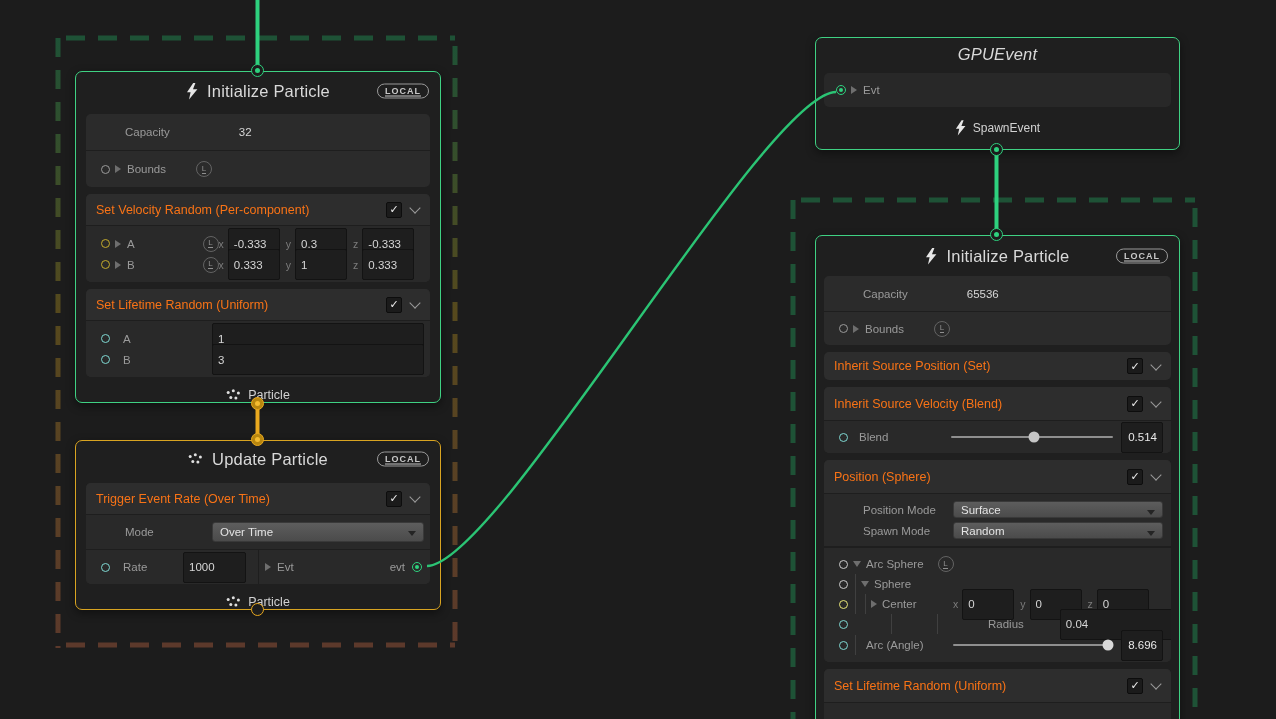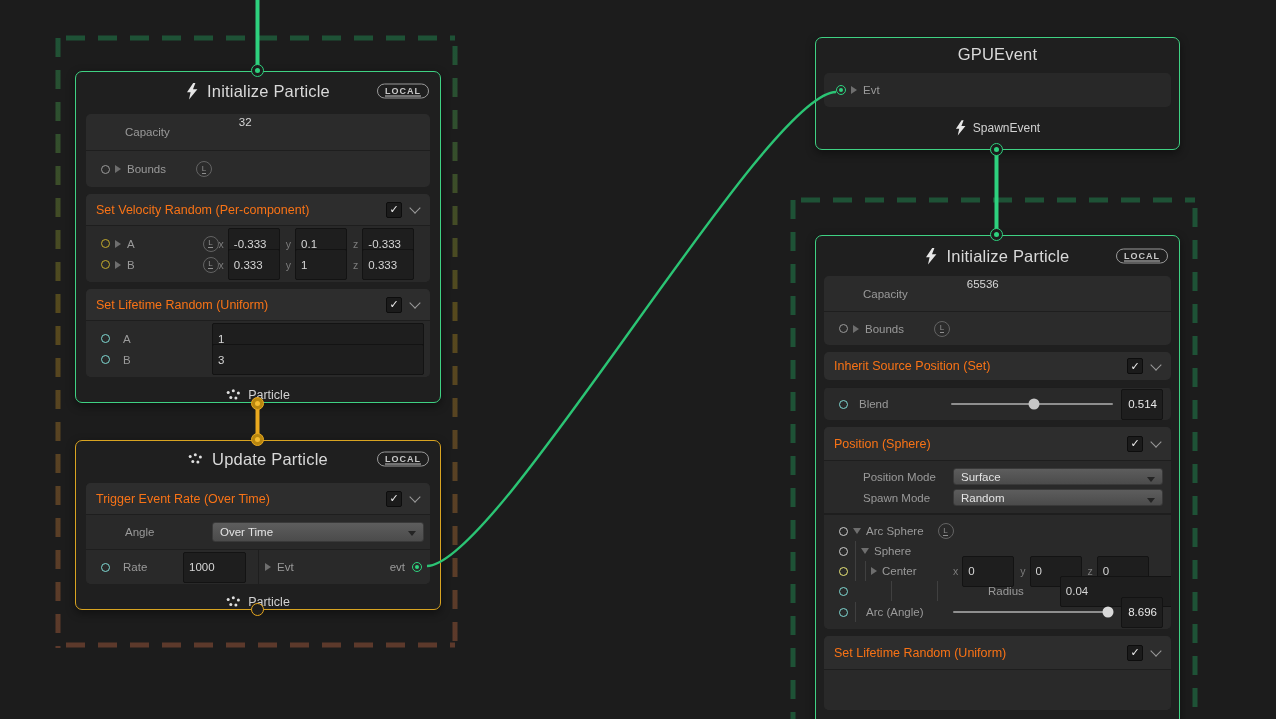--- a/index.html
+++ b/index.html
@@ -15,21 +15,21 @@
 
   
   .node{
     position:absolute;box-sizing:border-box;background:#1f1f1f;
     border-radius:7px;z-index:2;display:flex;flex-direction:column;
     box-shadow:0 3px 10px rgba(0,0,0,.45);
   }
   .node.green{border:1.5px solid #3fd183;}
   .node.orange{border:1.5px solid #d9a421;}
   .node-header{position:relative;display:flex;align-items:center;justify-content:center;gap:9px;flex:0 0 38px;}
-  .node-header.small{flex:0 0 33px;}
+  .node-header.small{flex:0 0 33px;font-style:italic;}
   .node-title{color:#d9d9d9;font-size:16.5px;letter-spacing:.2px;}
   .badge{
     position:absolute;right:11px;top:50%;transform:translateY(-50%);
     border:1px solid #9a9a9a;border-radius:9px;padding:1px 7px 2px;
     color:#c8c8c8;font-size:9px;font-weight:bold;letter-spacing:1px;
   }
   .badge span{border-bottom:1px solid #c8c8c8;}
   .block{background:#2b2b2b;border-radius:5px;margin:0 10px 7px;overflow:hidden;flex:none;}
   .node-r .block{margin:0 8px 7px;}
   .block-header{display:flex;align-items:center;height:31px;padding:0 9px 0 10px;background:#2d2d2d;}
@@ -66,21 +66,21 @@
     color:#f0f0f0;display:flex;align-items:center;justify-content:center;font-size:11px;flex:none;
   }
   .checkbox::after{content:"✓";}
   .chev{width:7px;height:7px;border-right:1.6px solid #9a9a9a;border-bottom:1.6px solid #9a9a9a;transform:rotate(45deg);margin:-3px 2px 0 9px;flex:none;}
   .hdr-right{margin-left:auto;display:flex;align-items:center;}
 
   .field{
     background:#1e1e1e;border:1px solid #131313;border-radius:2px;color:#d6d6d6;
     font-size:11.5px;padding:0 5px;height:31px;box-sizing:border-box;display:flex;align-items:center;flex:none;
   }
-  .cap-wrap{flex:1;margin-left:0;margin-right:6px;align-self:flex-start;margin-top:2px;}
+  .cap-wrap{flex:1;margin-left:0;margin-right:6px;align-self:flex-start;margin-top:12px;}
   .cap-line{border-top:1px solid #8f8f8f;}
   .cap-val{color:#d6d6d6;font-size:11.5px;padding:3px 7px 0;}
   .vec{display:flex;align-items:center;width:212px;margin-left:auto;}
   .ax{color:#7c7c7c;font-size:10.5px;margin:0 4px 0 6px;flex:none;}
   .ax.first{margin-left:0;}
   .vf{width:52px;}
   .full{width:212px;margin-left:auto;}
   .valcol{display:flex;align-items:center;width:212px;margin-left:auto;}
 
   .dropdown{
@@ -175,21 +175,21 @@
           <span class="port gold" style="margin-left:-1px;"></span>
           <span class="tri-r"></span>
           <span class="lbl" style="margin-left:6px;width:14px;">A</span>
           <span class="lock" style="margin-left:62px;">
               <span>L</span>
             </span>
           <span class="vec">
             <span class="ax first">x</span>
               <span class="field vf">-0.333</span>
             <span class="ax">y</span>
-              <span class="field vf">0.1</span>
+              <span class="field vf">0.3</span>
             <span class="ax">z</span>
               <span class="field vf">-0.333</span>
           </span>
         </div>
         <div class="prow h21">
           <span class="port gold" style="margin-left:-1px;"></span>
           <span class="tri-r"></span>
           <span class="lbl" style="margin-left:6px;width:14px;">B</span>
           <span class="lock" style="margin-left:62px;">
               <span>L</span>
@@ -257,21 +257,21 @@
     <div class="block" style="margin-top:6px;">
       <div class="block-header">
         <span class="block-title">Trigger Event Rate (Over Time)</span>
         <span class="hdr-right">
           <span class="checkbox"></span>
           <span class="chev"></span>
         </span>
       </div>
       <div class="block-body tight" style="padding:0;">
         <div class="prow" style="height:34px;">
-          <span class="lbl ind">Angle</span>
+          <span class="lbl ind">Mode</span>
           <span class="dropdown dd-lg">
               <span>Over Time</span>
               <span class="dd-arrow"></span>
             </span>
         </div>
         <div class="divider"></div>
         <div class="prow" style="height:34px;padding-right:8px;">
           <span class="port cyan" style="margin-left:-1px;"></span>
           <span class="lbl" style="margin-left:13px;width:60px;">Rate</span>
           <span class="field" style="width:63px;">1000</span>
@@ -348,20 +348,27 @@
     <div class="block">
       <div class="block-header" style="height:28px;">
         <span class="block-title">Inherit Source Position (Set)</span>
         <span class="hdr-right">
           <span class="checkbox"></span>
           <span class="chev"></span>
         </span>
       </div>
     </div>
     <div class="block">
+      <div class="block-header" style="height:33px;">
+        <span class="block-title">Inherit Source Velocity (Blend)</span>
+        <span class="hdr-right">
+          <span class="checkbox"></span>
+          <span class="chev"></span>
+        </span>
+      </div>
       <div class="block-body tight">
         <div class="prow h20" style="padding-right:8px;text-align:right;">
           <span class="port cyan" style="margin-left:-1px;"></span>
           <span class="lbl" style="margin-left:11px;">Blend</span>
           <span class="valcol">
             <span class="slider">
                 <span class="knob knob-51"></span>
               </span>
             <span class="field sfield">0.514</span>
           </span>

